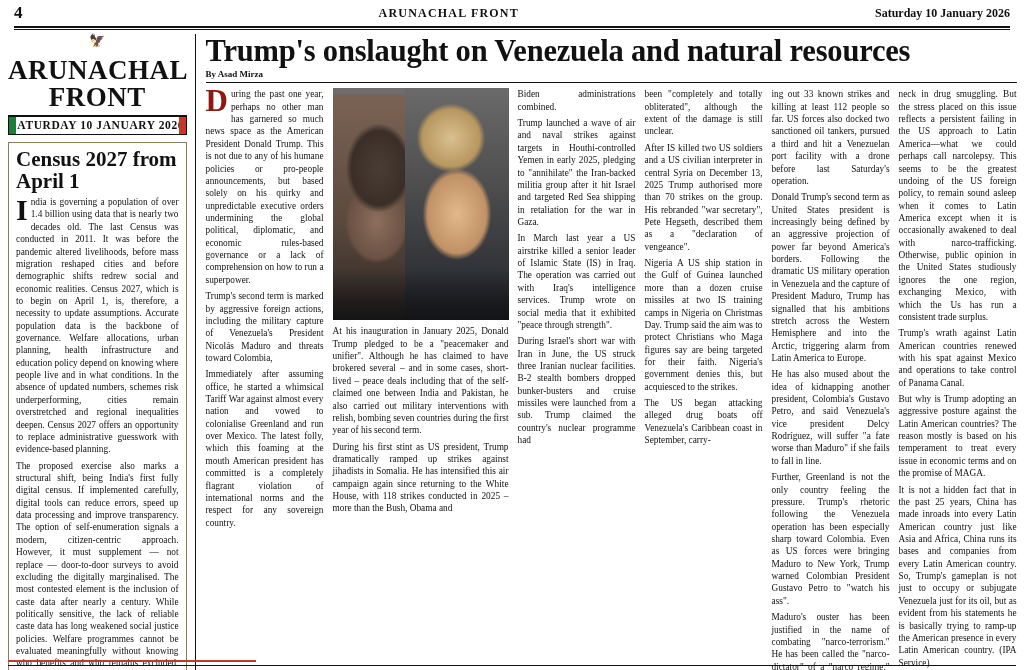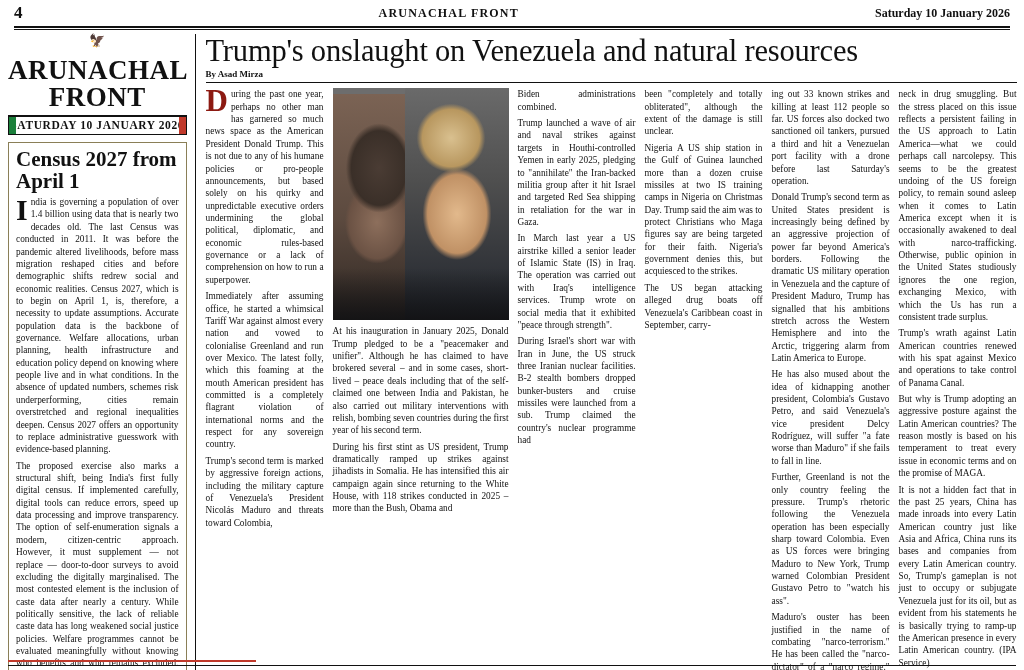--- a/index.html
+++ b/index.html
@@ -105,21 +105,21 @@
     font-size:30px;
     line-height:24px;
     padding-right:3px;
     padding-top:2px;
     font-weight:bold;
   }
 
   
   .headline{
     font-size:30.5px;
-    font-weight:normal;
+    font-weight:bold;
     line-height:1.03;
     margin:2px 0 2px 0;
     letter-spacing:-0.2px;
   }
   .byline{
     font-size:9px;
     font-weight:bold;
     margin:2px 0 3px 0;
   }
   .hl-rule{border-top:1px solid #111;margin:0 0 5px 0;}
@@ -209,22 +209,22 @@
     <div class="right-col">
 
       <div class="headline">Trump's onslaught on Venezuela and natural resources</div>
       <div class="byline">By Asad Mirza</div>
       <div class="hl-rule"></div>
 
       <div class="right-grid">
 
         <div class="rc">
           <p class="body dropcap">During the past one year, perhaps no other man has garnered so much news space as the American President Donald Trump. This is not due to any of his humane policies or pro-people announcements, but based solely on his quirky and unpredictable executive orders undermining the global political, diplomatic, and economic rules-based governance or a lack of comprehension on how to run a superpower.</p>
+          <p class="body">Trump's second term is marked by aggressive foreign actions, including the military capture of Venezuela's President Nicolás Maduro and threats toward Colombia,</p>
           <p class="body">Immediately after assuming office, he started a whimsical Tariff War against almost every nation and vowed to colonialise Greenland and run over Mexico. The latest folly, which this foaming at the mouth American president has committed is a completely flagrant violation of international norms and the respect for any sovereign country.</p>
-          <p class="body">Trump's second term is marked by aggressive foreign actions, including the military capture of Venezuela's President Nicolás Maduro and threats toward Colombia,</p>
         </div>
 
         <div class="rc wide">
           <div class="photo">
             <div class="faceA"></div>
             <div class="faceB"></div>
             <div class="shadowbar"></div>
           </div>
           <p class="body">At his inauguration in January 2025, Donald Trump pledged to be a "peacemaker and unifier". Although he has claimed to have brokered several – and in some cases, short-lived – peace deals including that of the self-claimed one between India and Pakistan, he also carried out military interventions with relish, bombing seven countries during the first year of his second term.</p>
           <p class="body">During his first stint as US president, Trump dramatically ramped up strikes against jihadists in Somalia. He has intensified this air campaign again since returning to the White House, with 118 strikes conducted in 2025 – more than the Bush, Obama and</p>
@@ -232,20 +232,21 @@
 
         <div class="rc">
           <p class="body">Biden administrations combined.</p>
           <p class="body">Trump launched a wave of air and naval strikes against targets in Houthi-controlled Yemen in early 2025, pledging to "annihilate" the Iran-backed militia group after it hit Israel and targeted Red Sea shipping in retaliation for the war in Gaza.</p>
           <p class="body">In March last year a US airstrike killed a senior leader of Islamic State (IS) in Iraq. The operation was carried out with Iraq's intelligence services. Trump wrote on social media that it exhibited "peace through strength".</p>
           <p class="body">During Israel's short war with Iran in June, the US struck three Iranian nuclear facilities. B-2 stealth bombers dropped bunker-busters and cruise missiles were launched from a sub. Trump claimed the country's nuclear programme had</p>
         </div>
 
         <div class="rc">
           <p class="body">been "completely and totally obliterated", although the extent of the damage is still unclear.</p>
+          <p class="body">After IS killed two US soldiers and a US civilian interpreter in central Syria on December 13, 2025 Trump authorised more than 70 strikes on the group. His rebranded "war secretary", Pete Hegseth, described them as a "declaration of vengeance".</p>
           <p class="body">Nigeria A US ship station in the Gulf of Guinea launched more than a dozen cruise missiles at two IS training camps in Nigeria on Christmas Day. Trump said the aim was to protect Christians who Maga figures say are being targeted for their faith. Nigeria's government denies this, but acquiesced to the strikes.</p>
           <p class="body">The US began attacking alleged drug boats off Venezuela's Caribbean coast in September, carry-</p>
         </div>
 
         <div class="rc">
           <p class="body">ing out 33 known strikes and killing at least 112 people so far. US forces also docked two sanctioned oil tankers, pursued a third and hit a Venezuelan port facility with a drone before last Saturday's operation.</p>
           <p class="body">Donald Trump's second term as United States president is increasingly being defined by an aggressive projection of power far beyond America's borders. Following the dramatic US military operation in Venezuela and the capture of President Maduro, Trump has signalled that his ambitions stretch across the Western Hemisphere and into the Arctic, triggering alarm from Latin America to Europe.</p>
           <p class="body">He has also mused about the idea of kidnapping another president, Colombia's Gustavo Petro, and said Venezuela's vice president Delcy Rodríguez, will suffer "a fate worse than Maduro" if she fails to fall in line.</p>
           <p class="body">Further, Greenland is not the only country feeling the pressure. Trump's rhetoric following the Venezuela operation has been especially sharp toward Colombia. Even as US forces were bringing Maduro to New York, Trump warned Colombian President Gustavo Petro to "watch his ass".</p>
           <p class="body">Maduro's ouster has been justified in the name of combating "narco-terrorism." He has been called the "narco-dictator" of a "narco regime." Maduro's government was indeed up to its</p>

